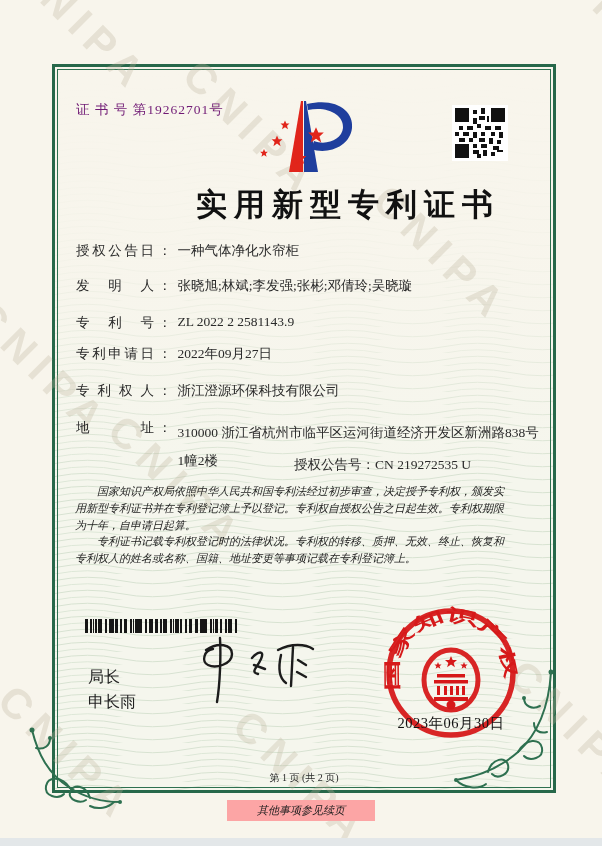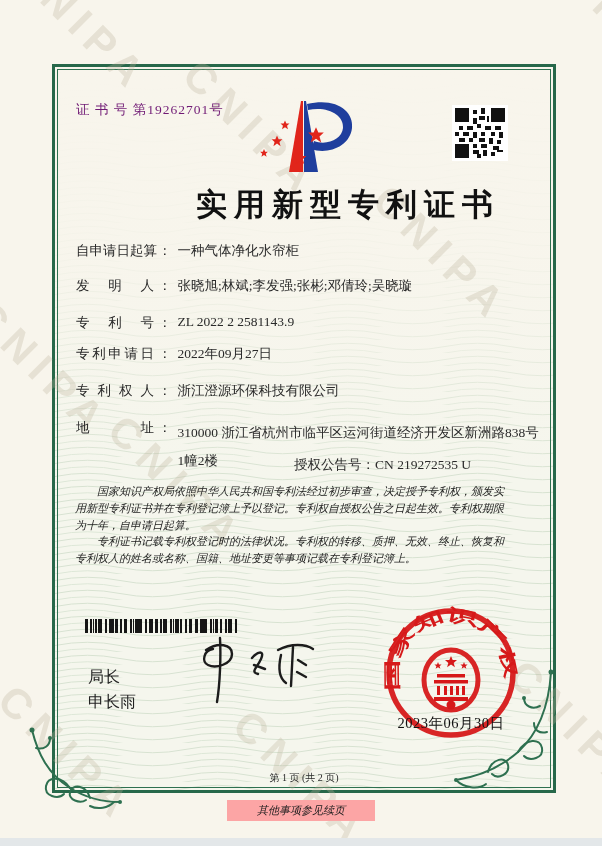--- a/index.html
+++ b/index.html
@@ -204,21 +204,21 @@
         <rect x="14" y="21" width="2" height="3"></rect>
         <rect x="18" y="22" width="2" height="2"></rect>
       <rect x="21" y="21" width="3" height="1"></rect>
         <rect x="11" y="23" width="2" height="2"></rect>
     </g>
   </svg>
 
   <div class="doc-title">实用新型专利证书</div>
 
   <div class="row" style="top:242px;">
-    <span class="lbl">自申请日起算</span><span class="colon">：</span><span class="val">一种气体净化水帘柜</span>
+    <span class="lbl">授权公告日</span><span class="colon">：</span><span class="val">一种气体净化水帘柜</span>
   </div>
   <div class="row" style="top:277px;">
     <span class="lbl">发明人</span><span class="colon">：</span><span class="val">张晓旭;林斌;李发强;张彬;邓倩玲;吴晓璇</span>
   </div>
   <div class="row" style="top:314px;">
     <span class="lbl">专利号</span><span class="colon">：</span><span class="val">ZL 2022 2 2581143.9</span>
   </div>
   <div class="row" style="top:345px;">
     <span class="lbl">专利申请日</span><span class="colon">：</span><span class="val">2022年09月27日</span>
   </div>

